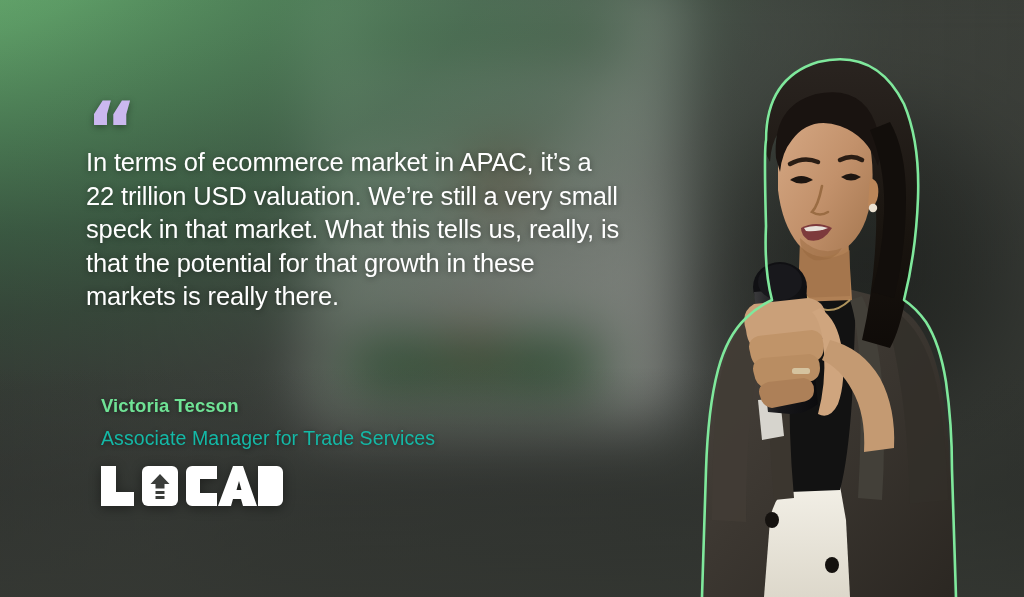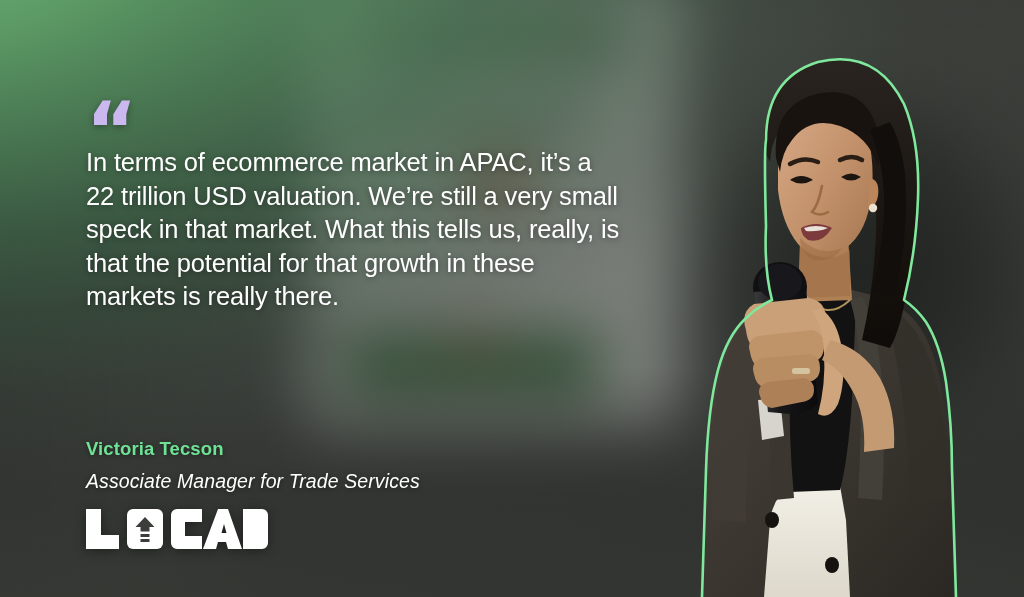--- a/index.html
+++ b/index.html
@@ -113,32 +113,31 @@
     user-select:none;
   }
   .quote-text {
     position:absolute; top:146px; left:0; width:540px;
     font-size:25.5px;
     line-height:33.5px;
     color:#ffffff;
     letter-spacing:-0.15px;
     text-shadow:0 1px 6px rgba(0,0,0,.42);
   }
-  .attrib { position:absolute; top:395px; left:0;margin-top:43px; }
+  .attrib { position:absolute; top:395px; left:15px; }
   .speaker-name {
     font-size:18.5px; font-weight:bold; color:#6FE295;
     letter-spacing:0.1px;
     text-shadow:0 1px 5px rgba(0,0,0,.45);
   }
   .speaker-role {
     margin-top:10px;
-    font-size:19.5px; color:#ffffff; font-weight:400;
+    font-size:19.5px; color:#14b8a6; font-weight:400;
     letter-spacing:0.1px;
     text-shadow:0 1px 5px rgba(0,0,0,.45);
-    font-style:italic;
   }
   .logo { margin-top:16px; }
   .logo svg { display:block; filter:drop-shadow(0 2px 6px rgba(0,0,0,.40)); }
 </style>
 </head>
 <body>
 
 <div class="card">
 
   <div class="bg-photo">

